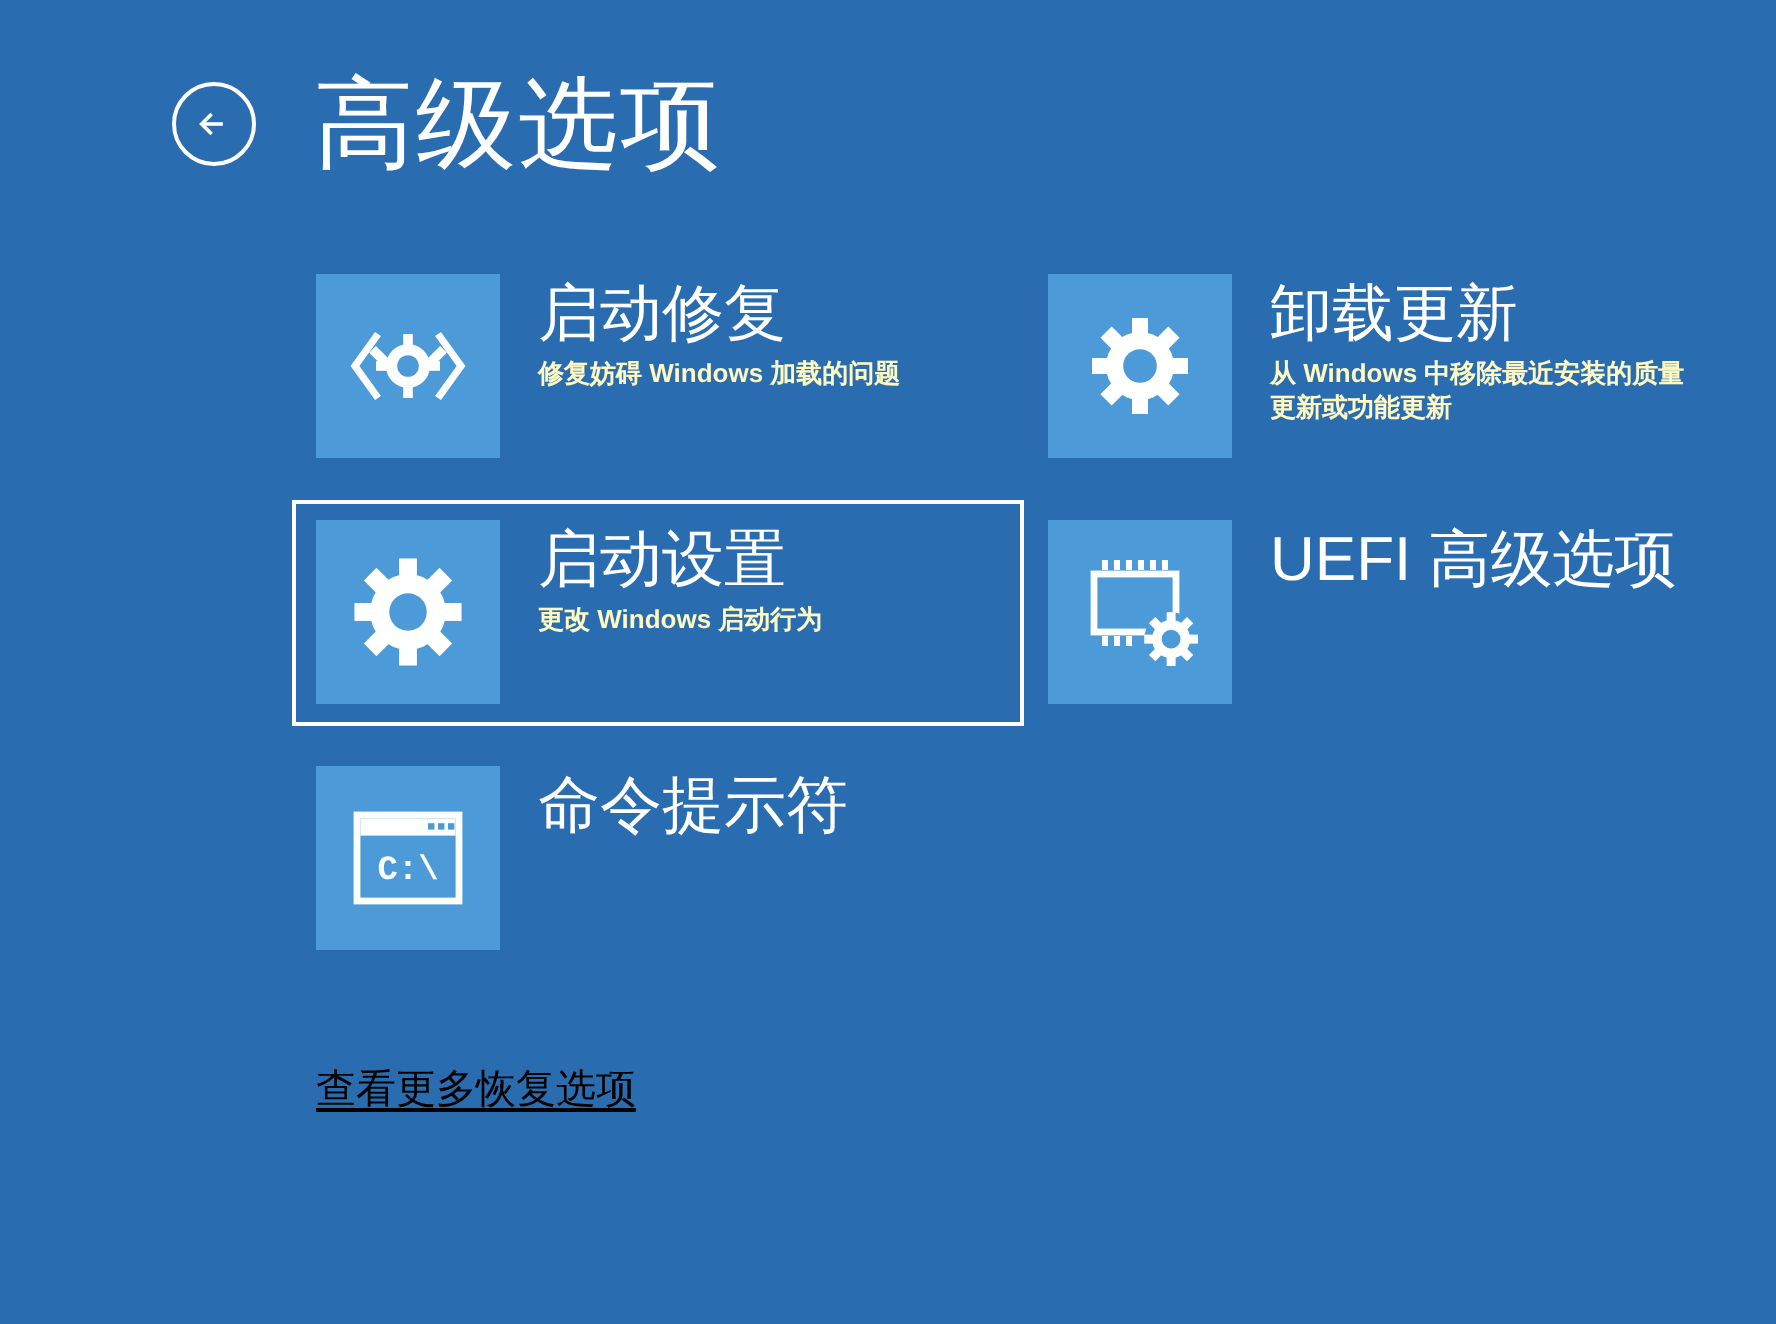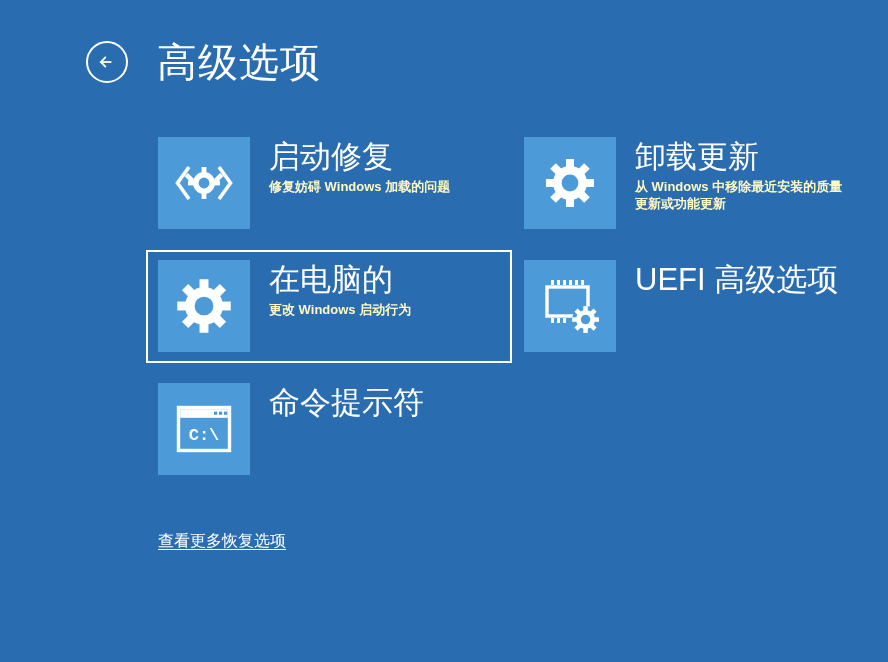--- a/index.html
+++ b/index.html
@@ -35,21 +35,21 @@
     border: 2px solid #ffffff;
     box-sizing: border-box;
     display: flex;
     align-items: center;
     justify-content: center;
     cursor: pointer;
   }
   .back-button svg { display: block; }
   .page-title {
     margin-left: 29px;
-    font-size: 40px;
+    font-size: 50px;
     line-height: 1;
     font-weight: 300;
     letter-spacing: 1px;
     color: #ffffff;
     white-space: nowrap;
   }
 
   
   .grid {
     position: absolute;
@@ -109,23 +109,23 @@
     color: #fef9c3;
     max-width: 222px;
   }
   .tile.right .tile-sub { max-width: 214px; }
 
   
   .more-link {
     position: absolute;
     left: 158px;
     top: 531px;
-    font-size: 16px;
+    font-size: 20px;
     font-weight: 400;
-    color: #ffffff;
+    color: #000000;
     text-decoration: underline;
     text-underline-offset: 3px;
     cursor: pointer;
     white-space: nowrap;
   }
 </style>
 </head>
 <body>
 
 <div class="header">
@@ -193,21 +193,21 @@
             <rect x="22" y="2" width="8" height="48"></rect>
             <rect x="2" y="22" width="48" height="8"></rect>
             <rect x="22" y="2" width="8" height="48" transform="rotate(45 26 26)"></rect>
             <rect x="22" y="2" width="8" height="48" transform="rotate(-45 26 26)"></rect>
             <circle cx="26" cy="26" r="17"></circle>
           </g>
           <circle cx="26" cy="26" r="8.4" fill="#4c9bd8"></circle>
         </svg>
       </div>
       <div class="tile-text">
-        <div class="tile-title">在电脑的</div>
+        <div class="tile-title">启动设置</div>
         <div class="tile-sub">更改 Windows 启动行为</div>
       </div>
     </div>
 
     <div class="tile right">
       <div class="tile-icon">
         <svg width="58" height="56" viewBox="0 0 58 56" aria-hidden="true">
           <g fill="#ffffff">
             <rect x="10" y="2" width="3" height="5"></rect>
             <rect x="16" y="2" width="3" height="5"></rect>

